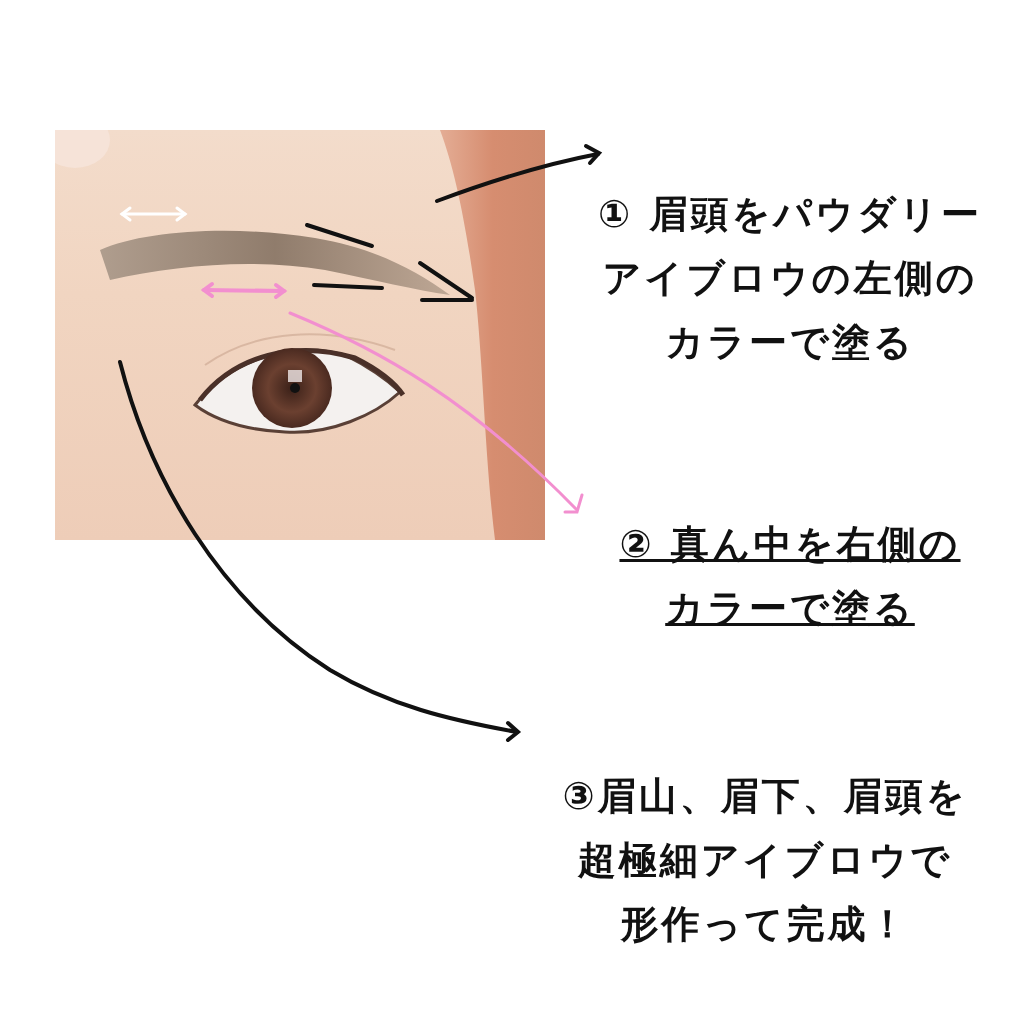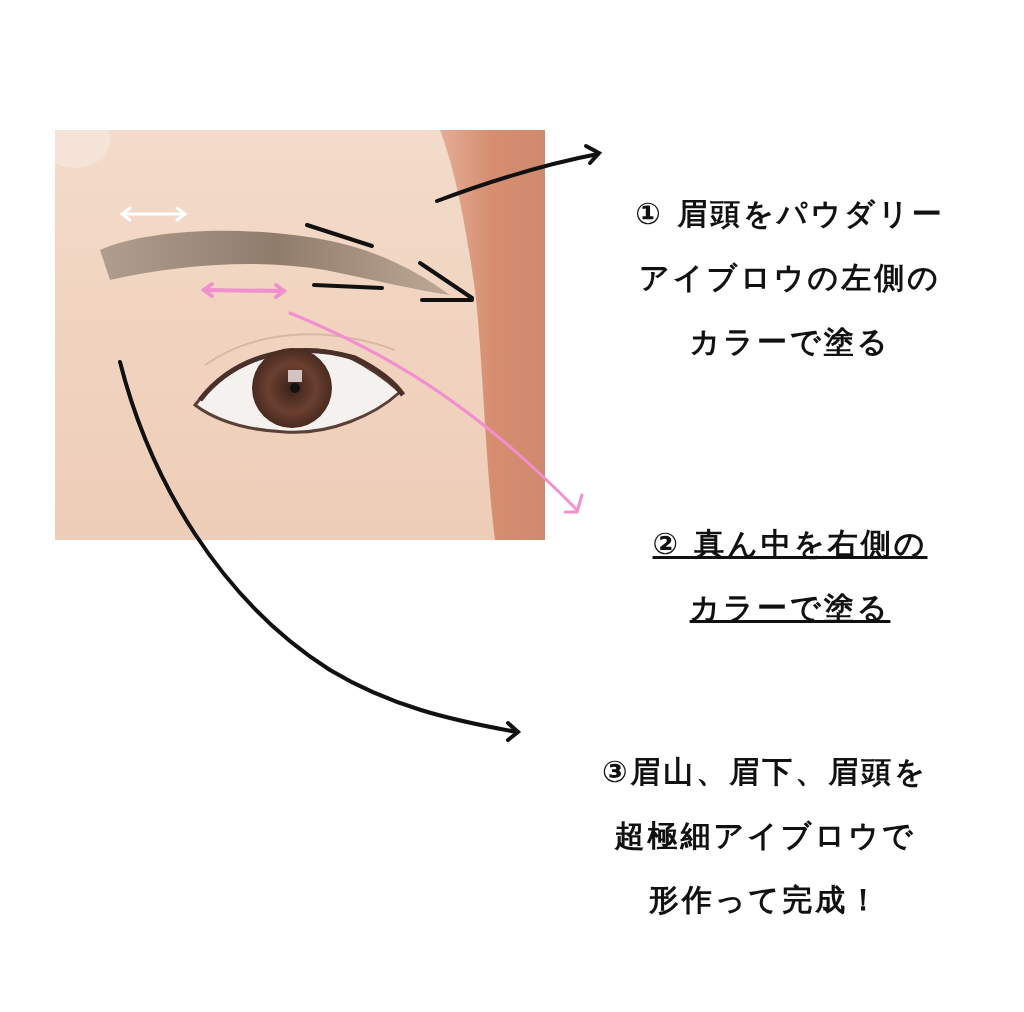--- a/index.html
+++ b/index.html
@@ -3,24 +3,24 @@
 <meta charset="utf-8">
 <style>
   html, body { margin:0; padding:0; background:#ffffff; }
   body { width:1024px; height:1012px; position:relative; overflow:hidden;
          font-family:"DejaVu Sans", "Liberation Sans", sans-serif; }
   .photo { position:absolute; left:55px; top:130px; width:490px; height:410px; overflow:hidden;
            background: linear-gradient(180deg,#f3dccb 0%,#f1d5c1 40%,#eecdb8 100%); }
   .photo svg { position:absolute; left:0; top:0; }
   .overlay { position:absolute; left:0; top:0; pointer-events:none; }
   .step { position:absolute; color:#111; font-weight:bold; text-align:center; letter-spacing:3px;
-          line-height:64px; font-size:30px; white-space:pre; }
+          line-height:64px; font-size:38px; white-space:pre; }
   #step1 { left:570px; top:182px; width:440px; }
   #step2 { left:570px; top:512px; width:440px;text-decoration:underline; }
-  #step3 { left:520px; top:740px; width:490px; }
+  #step3 { left:520px; top:764px; width:490px; }
 </style>
 </head>
 <body>
 
 <div class="photo">
   <svg width="490" height="410" viewBox="0 0 490 410">
     <defs>
       <linearGradient id="hair" x1="0" x2="1">
         <stop offset="0" stop-color="#e4ad95"></stop>
         <stop offset="0.5" stop-color="#d68d70"></stop>

